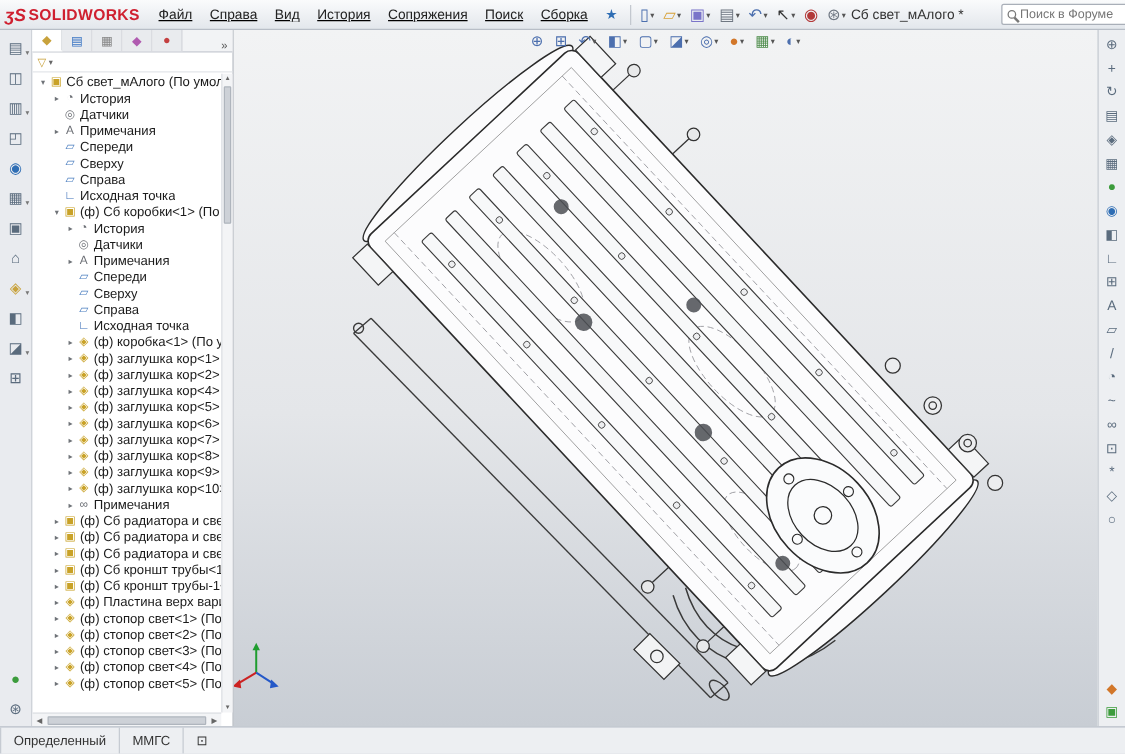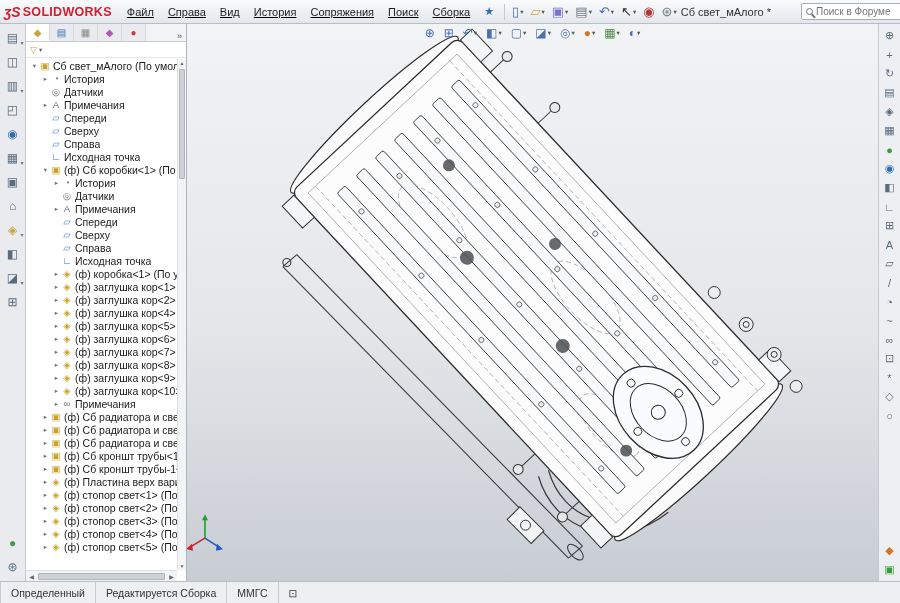--- a/index.html
+++ b/index.html
@@ -570,19 +570,18 @@
       <span class="strip-icon">⊡</span>
       <span class="strip-icon">*</span>
       <span class="strip-icon">◇</span>
       <span class="strip-icon">○</span>
       <span class="strip-icon push-down" style="color: rgb(210, 119, 42);">◆</span>
       <span class="strip-icon" style="color: rgb(60, 156, 60);">▣</span>
     </div>
 
   <div class="statusbar">
     <div class="status-cell">Определенный</div>
-      <div class="status-cell">Редактируется Сборка</div>
       <div class="status-cell">ММГС</div>
       <div class="status-cell">⊡</div>
       <span></span>
   </div>
 
 </div>
 
 </body></html>

